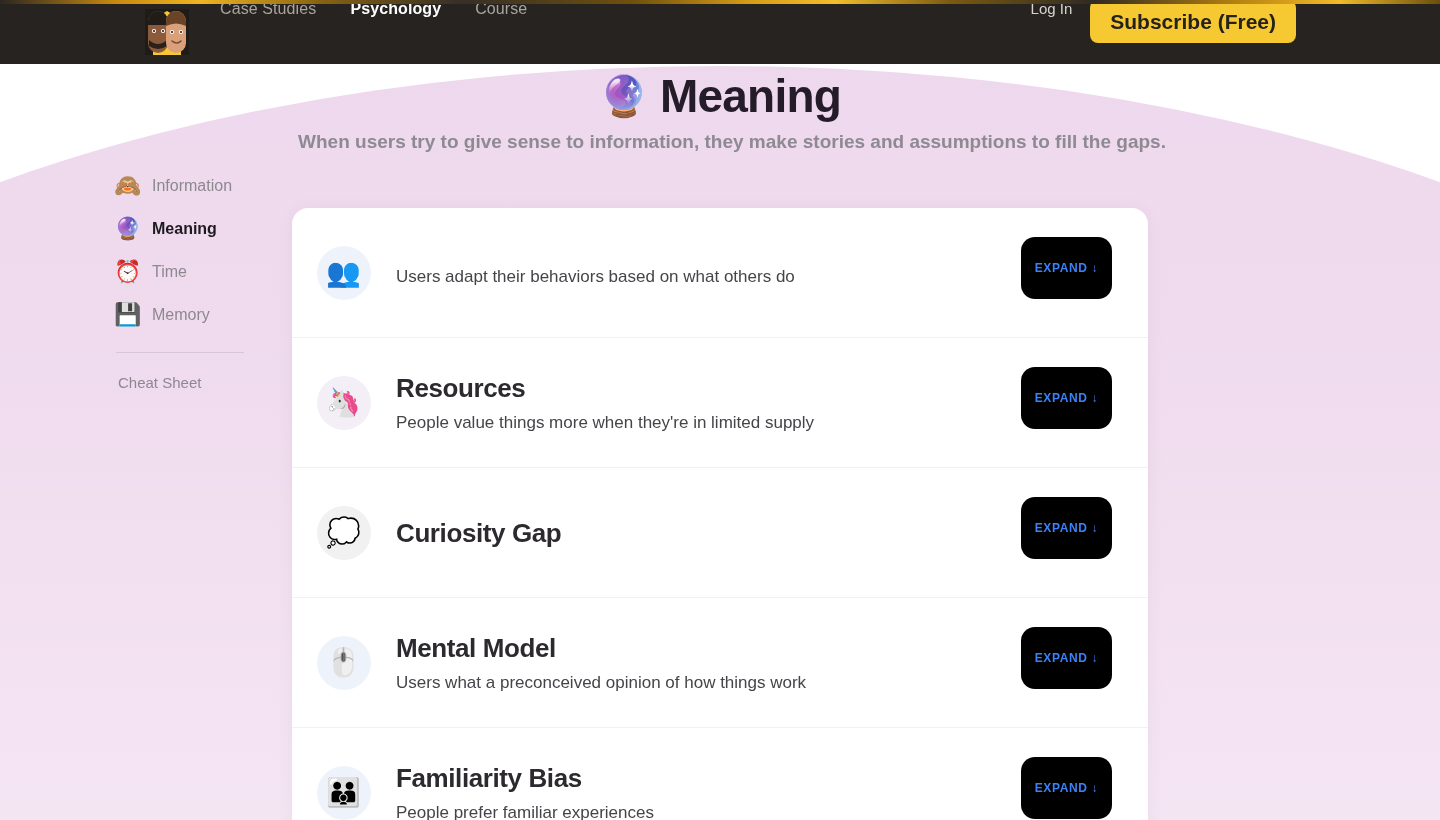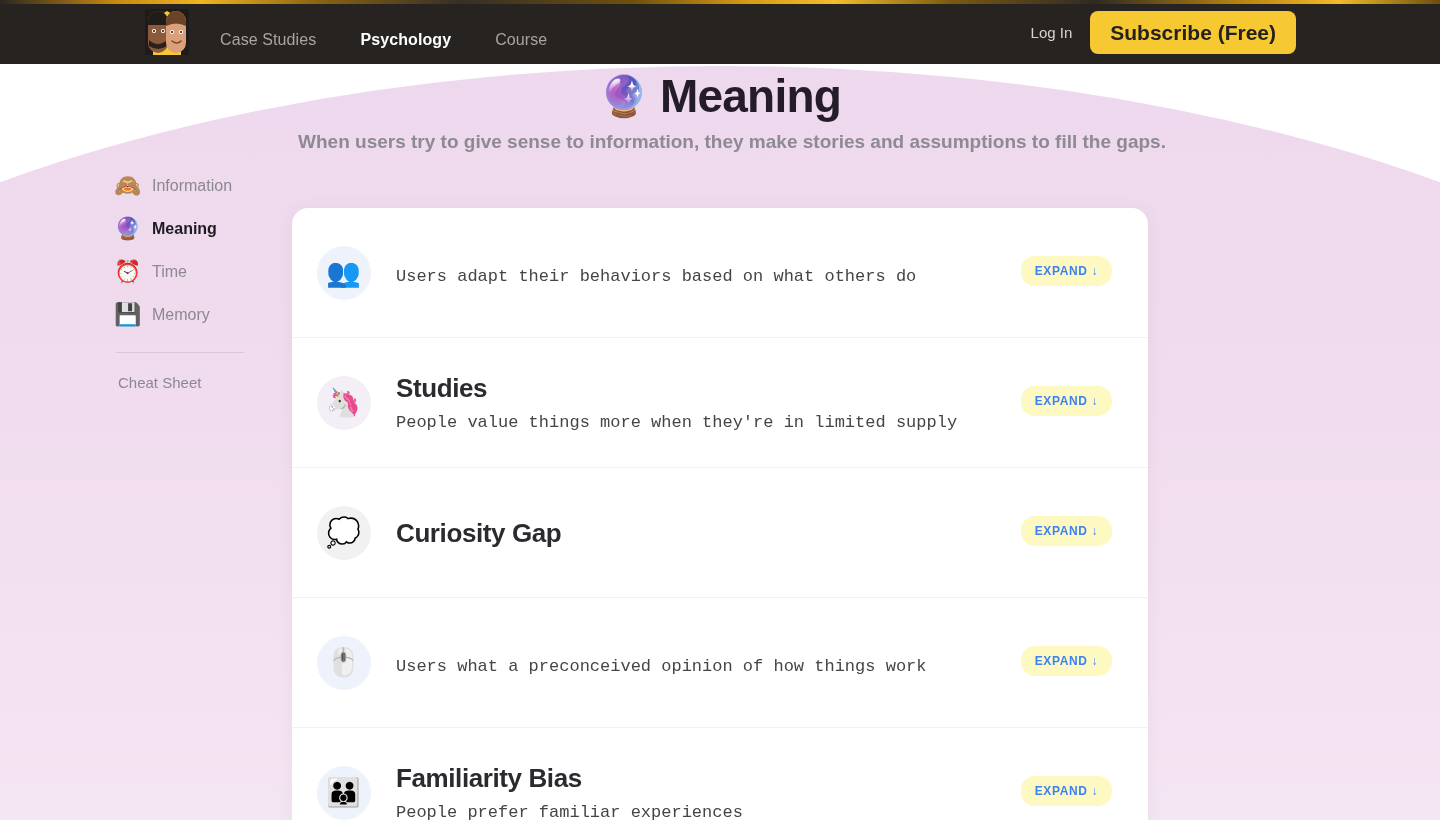--- a/index.html
+++ b/index.html
@@ -68,40 +68,39 @@
     line-height: 1;
     letter-spacing: -6px;
     overflow: hidden;
   }
   .nav {
     position: absolute;
     left: 220px;
     top: 0;
     height: 79px;
     display: flex;
-    align-items: center;
-    gap: 44px;
+    gap: 34px;
   }
   .nav-link {
     font-size: 16px;
     color: #a9a49e;
     text-decoration: none;
     letter-spacing: 0.1px;
   }
   .nav-link.active {
     color: #ffffff;
     font-weight: 700;
   }
   .header-right {
     position: absolute;
     right: 144px;
     top: 0;
     height: 64px;
     display: flex;
-    align-items: center;
+    align-items: flex-start;
     gap: 18px;
   }
   .login-link {
     font-size: 15px;
     color: #d8d3cd;
     text-decoration: none;
   }
   .subscribe-btn {
     background: #f6c932;
     color: #25211c;
@@ -223,37 +222,36 @@
     font-weight: 700;
     color: #2d2a2f;
     letter-spacing: -0.4px;
     line-height: 32px;
   }
   .row-desc {
     margin-top: 8px;
     font-size: 17px;
     color: #474449;
     line-height: 22px;
-    font-family: Liberation Mono, monospace;
   }
   .expand-btn {
     flex: 0 0 auto;
-    background: #fef9c3;
+    background: #000000;
     color: #3b82f6;
     border: none;
     border-radius: 14px;
     font-family: "Liberation Sans", sans-serif;
     font-size: 12px;
     font-weight: 700;
     letter-spacing: 0.6px;
-    padding: 8px 14px;
+    padding: 24px 14px;
     cursor: pointer;
     white-space: nowrap;
     align-self: flex-start;
-    margin-top: 48px;
+    margin-top: 29px;
   }
 </style>
 </head>
 <body>
 
 <div id="page">
 
   <div class="pink-backdrop"></div>
 
   <div class="top-strip"></div>
@@ -331,37 +329,38 @@
       <div class="row-icon tint-blue">👥</div>
       <div class="row-text">
         <div class="row-desc">Users adapt their behaviors based on what others do</div>
       </div>
       <button class="expand-btn">EXPAND ↓</button>
     </div>
 
     <div class="row">
       <div class="row-icon tint-purple">🦄</div>
       <div class="row-text">
-        <div class="row-title">Studies</div>
+        <div class="row-title">Resources</div>
         <div class="row-desc">People value things more when they're in limited supply</div>
       </div>
       <button class="expand-btn">EXPAND ↓</button>
     </div>
 
     <div class="row">
       <div class="row-icon tint-grey">💭</div>
       <div class="row-text">
         <div class="row-title">Curiosity Gap</div>
       </div>
       <button class="expand-btn">EXPAND ↓</button>
     </div>
 
     <div class="row">
       <div class="row-icon tint-blue">🖱️</div>
       <div class="row-text">
+        <div class="row-title">Mental Model</div>
         <div class="row-desc">Users what a preconceived opinion of how things work</div>
       </div>
       <button class="expand-btn">EXPAND ↓</button>
     </div>
 
     <div class="row">
       <div class="row-icon tint-blue">👪</div>
       <div class="row-text">
         <div class="row-title">Familiarity Bias</div>
         <div class="row-desc">People prefer familiar experiences</div>

